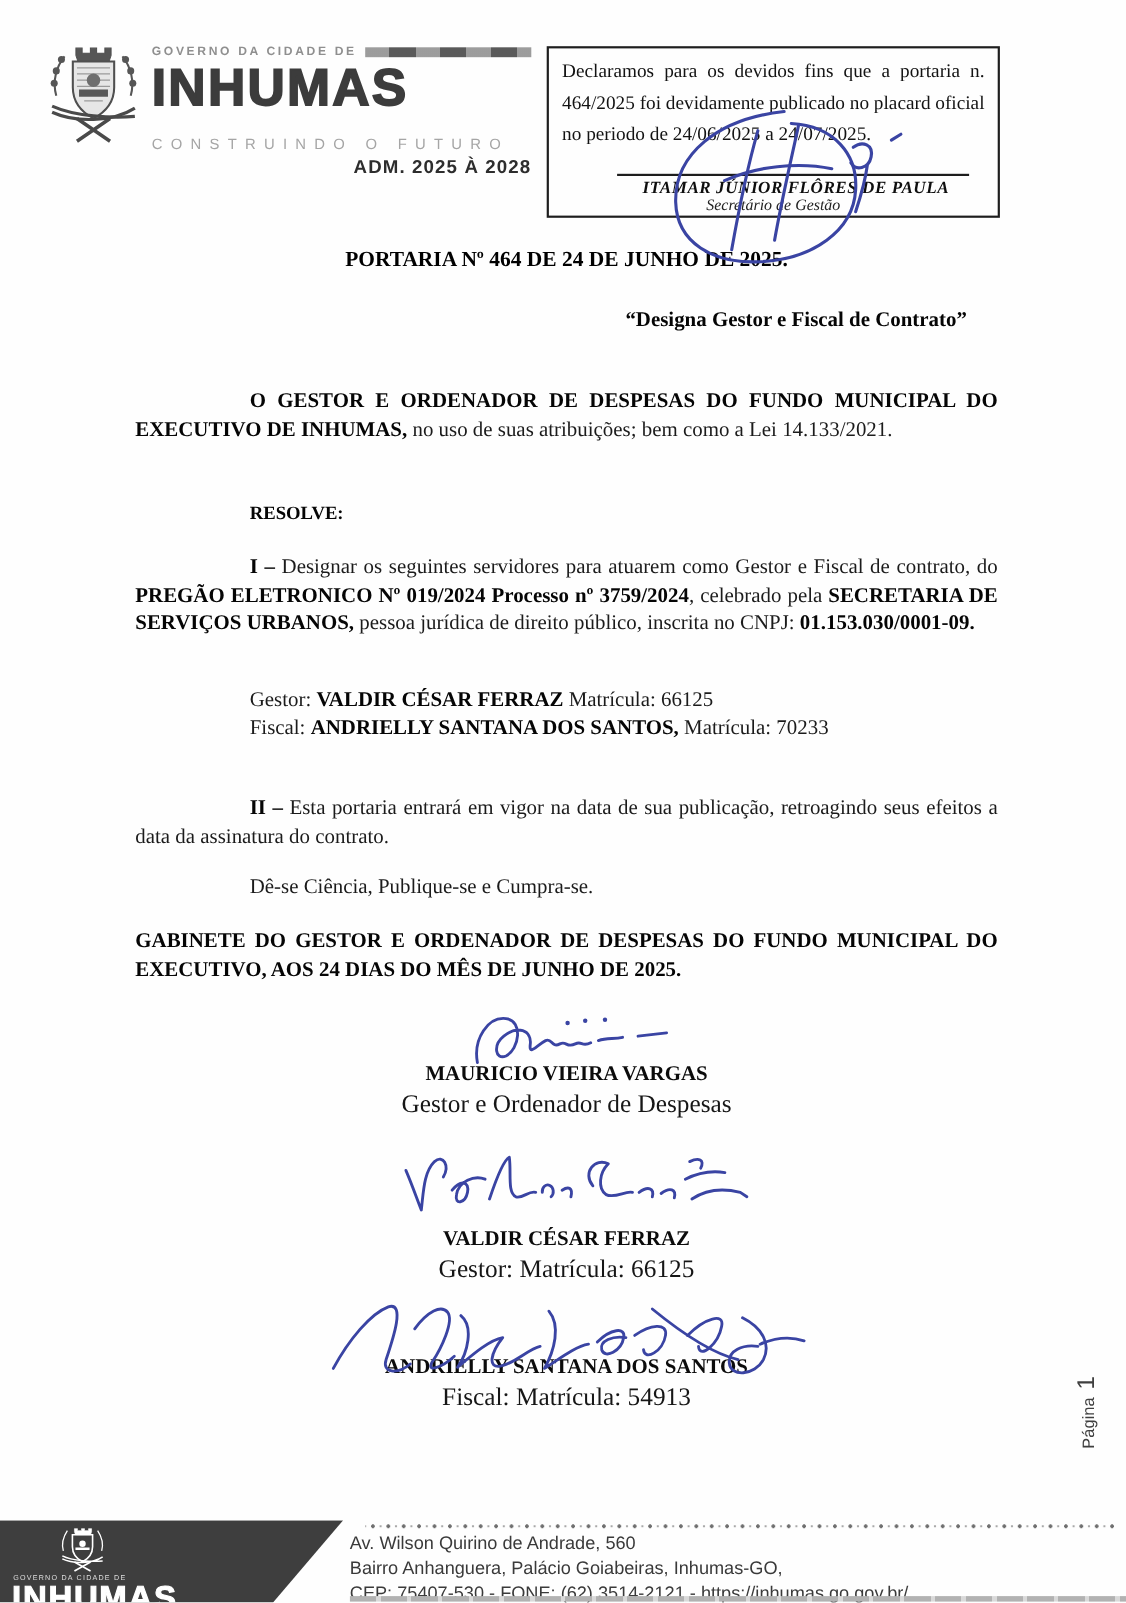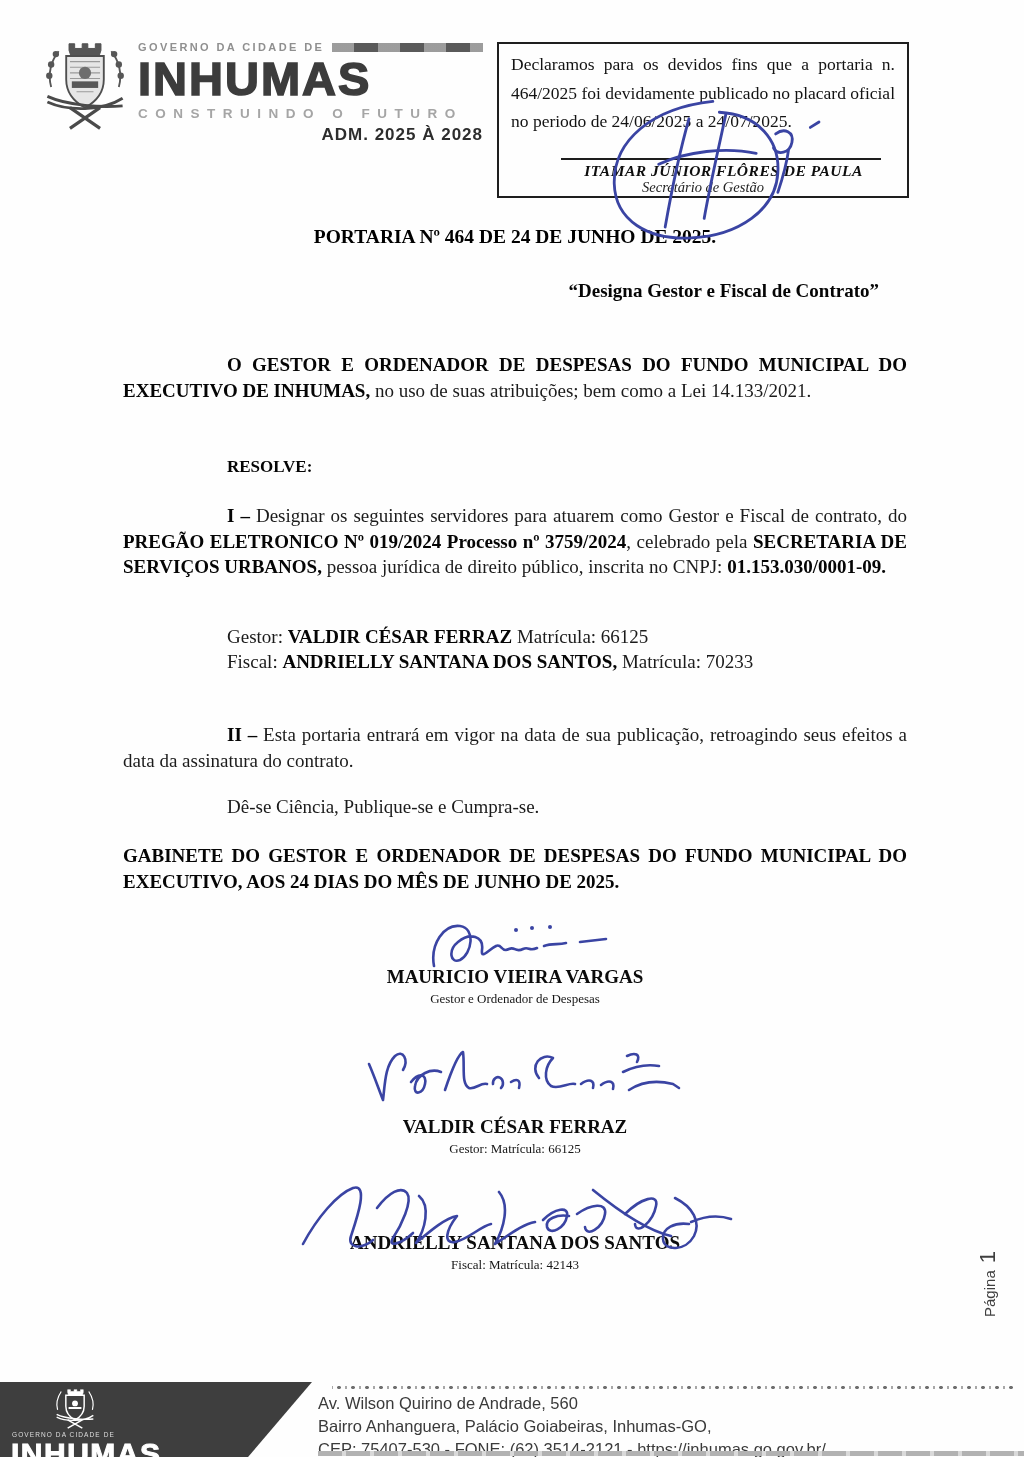--- a/index.html
+++ b/index.html
@@ -11,21 +11,21 @@
   }
 
   
   .logo-block { position:absolute; left:38px; top:34px; width:445px; height:125px; font-family:"Liberation Sans", sans-serif; }
   .crest { position:absolute; left:0; top:4px; width:94px; height:98px; }
   .logo-text { position:absolute; left:100px; top:0; width:345px; }
   .gov-row { display:flex; align-items:center; gap:8px; height:14px; margin-top:6px; }
   .gov-label { font-size:11px; font-weight:bold; letter-spacing:2.4px; color:#8f8f8f; white-space:nowrap; }
   .gov-stripes { flex:1; height:9px; background:repeating-linear-gradient(90deg,#8b8b8b 0 22px,#3d3d3d 22px 46px); opacity:.85; }
   .city-name { margin-top:1px; font-size:47px; line-height:1.02; font-weight:bold; letter-spacing:2px; color:#3c3c3c; -webkit-text-stroke:1.6px #3c3c3c; }
-  .slogan { margin-top:3px; font-size:13.5px; font-weight:bold; letter-spacing:7.5px; color:#a5a5a5; white-space:nowrap; }
+  .slogan { margin-top:20px; font-size:13.5px; font-weight:normal; letter-spacing:7.5px; color:#a5a5a5; white-space:nowrap; }
   .adm { margin-top:4px; margin-left:28px; font-size:17px; font-weight:bold; letter-spacing:1px; color:#2d2d2d;text-align:right; }
 
   
   .stamp { position:absolute; left:497px; top:42px; width:412px; height:156px; border:2px solid #1e1e1e; padding:6px 12px 0 12px; background:rgba(255,255,255,.0); }
   .stamp-text { font-size:17.5px; line-height:28.5px; text-align:justify; color:#131313; }
   .stamp-line { position:absolute; left:62px; right:26px; bottom:36px; border-top:2px solid #1d1d1d; }
   .stamp-name { position:absolute; left:0; right:0; bottom:16px; text-align:center; font-weight:bold; font-style:italic; font-size:15.5px; letter-spacing:.5px; color:#0e0e0e;padding-left:41px; }
   .stamp-role { position:absolute; left:0; right:0; bottom:0; text-align:center; font-style:italic; font-size:14.5px; color:#222; }
   .stamp-sig { position:absolute; left:86px; top:46px; width:260px; height:168px; z-index:3; }
 
@@ -41,21 +41,21 @@
   .kv-line { position:absolute; left:227px; font-size:19px; white-space:nowrap; }
   #l-gestor { top:626px; }
   #l-fiscal { top:651px; }
   #p-item2 { top:722px; }
   #l-closing { position:absolute; left:227px; top:796px; font-size:19px; }
   #p-cabinet { top:843px; font-weight:bold; color:#050505; }
 
   
   .sig-block { position:absolute; left:123px; width:784px; text-align:center; }
   .sig-name { font-size:19px; font-weight:bold; color:#0b0b0b; }
-  .sig-role { font-size:13px; margin-top:3px; color:#161616; }
+  .sig-role { font-size:23px; margin-top:3px; color:#161616; }
   .scribble { position:absolute; left:50%; transform:translateX(-50%); pointer-events:none; z-index:2; }
   #sig1 { top:920px; }
   #sig1 .scribble { width:210px; height:58px; top:-4px; margin-left:14px; }
   #sig1 .sig-name { padding-top:46px; }
   #sig2 { top:1042px; }
   #sig2 .scribble { width:320px; height:62px; top:2px; margin-left:6px; }
   #sig2 .sig-name { padding-top:74px; }
   #sig3 { top:1180px; }
   #sig3 .scribble { width:440px; height:88px; top:-2px; }
   #sig3 .sig-name { padding-top:52px; }
@@ -189,21 +189,21 @@
       <path d="M124,18 C136,28 130,52 121,65 C134,54 150,40 162,38 C151,52 148,66 160,64 C172,62 186,48 196,46"></path>
       <path d="M204,14 C215,27 209,50 200,66 C214,57 228,46 240,44"></path>
       <path d="M248,42 C260,30 274,28 272,38 C270,50 255,58 252,49 C250,41 262,36 274,38"></path>
       <path d="M282,36 C296,26 312,24 310,36 C308,50 291,60 290,49"></path>
       <path d="M298,12 C320,30 350,52 376,58"></path>
       <path d="M330,36 C346,20 364,15 361,28 C358,44 341,58 340,46"></path>
       <path d="M380,20 C398,29 406,44 399,58 C391,73 369,74 368,61 C367,50 380,44 394,46"></path>
       <path d="M396,44 C410,38 424,37 436,41"></path>
     </svg>
     <div class="sig-name">ANDRIELLY SANTANA DOS SANTOS</div>
-    <div class="sig-role">Fiscal: Matrícula: 42143</div>
+    <div class="sig-role">Fiscal: Matrícula: 54913</div>
   </div>
 
   <div class="page-num">
     <div class="page-num-inner">
       <span class="pn-word">Página</span>
       <span class="pn-num">1</span>
     </div>
   </div>
 
   <div class="footer-dots"></div>

